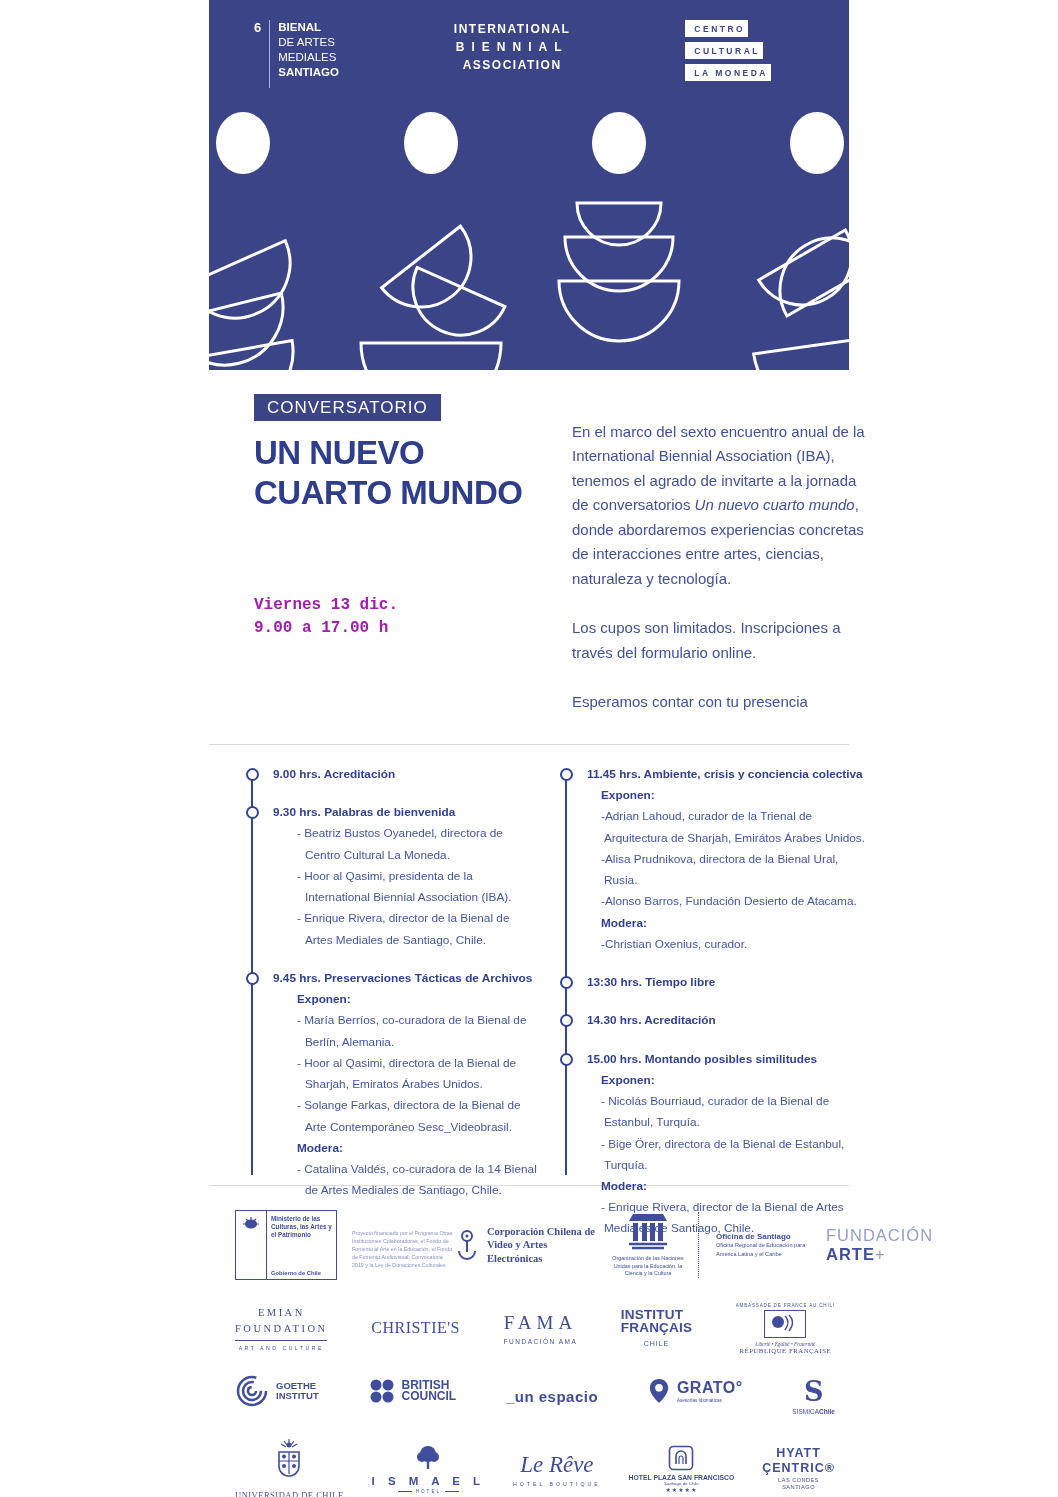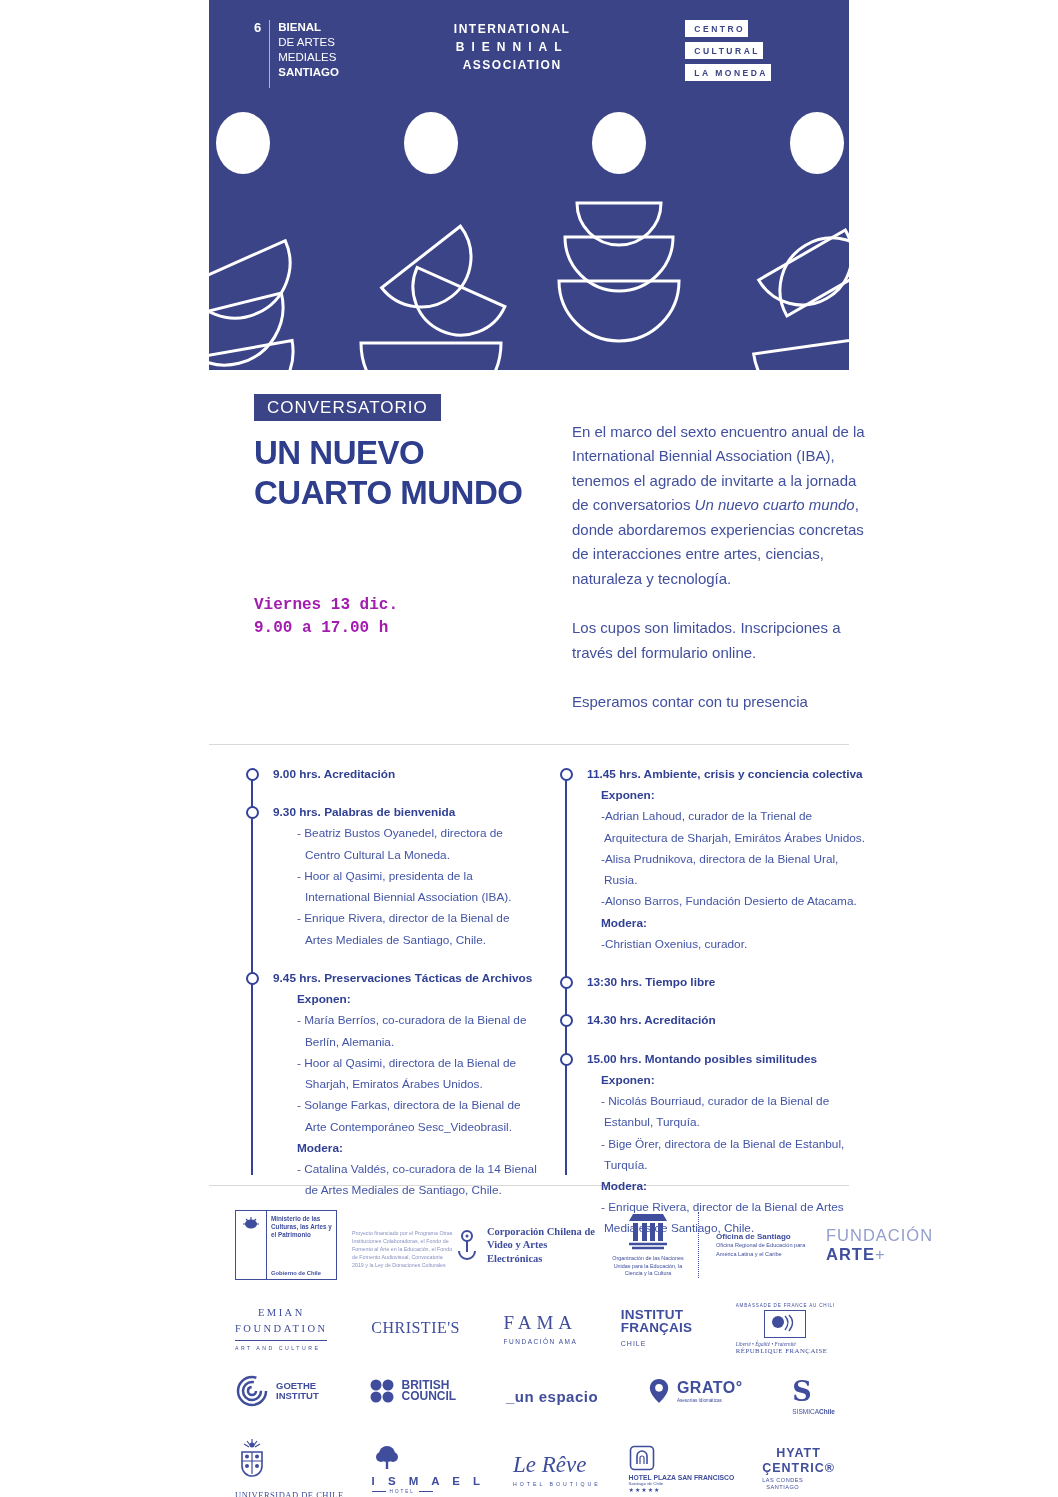--- a/index.html
+++ b/index.html
@@ -56,21 +56,21 @@
   .col-right .ev-label{padding-left:14px;}
   .col-right .ev-bullet{padding-left:17px;text-indent:-3px;}
 
   
   .sponsors{box-sizing:border-box;height:310px;padding:16px 14px 0 26px;color:#3f4d9c;}
   .sp-row{display:flex;align-items:center;justify-content:space-between;}
   .row1{height:86px;}
   .row2{height:70px;}
   .row3{height:58px;margin-top:4px;}
   .row4{height:84px;margin-top:2px;}
-  .sp{display:flex;flex-direction:column;align-items:flex-start;text-align:center;margin-top:10px;}
+  .sp{display:flex;flex-direction:column;align-items:center;text-align:center;margin-top:10px;}
   .sp-h{display:flex;align-items:center;gap:7px;text-align:left;}
   svg.ic{display:block;}
 
   .min-box{display:flex;border:1.5px solid #3f4d9c;width:102px;height:70px;box-sizing:border-box;}
   .min-left{width:30px;border-right:1.5px solid #3f4d9c;display:flex;align-items:flex-start;
             justify-content:center;padding-top:5px;}
   .min-right{flex:1;display:flex;flex-direction:column;justify-content:space-between;
              padding:4px 3px 3px 4px;text-align:left;}
   .min-title{font-size:6.3px;font-weight:bold;line-height:1.25;}
   .min-gob{font-size:5.8px;font-weight:bold;}

